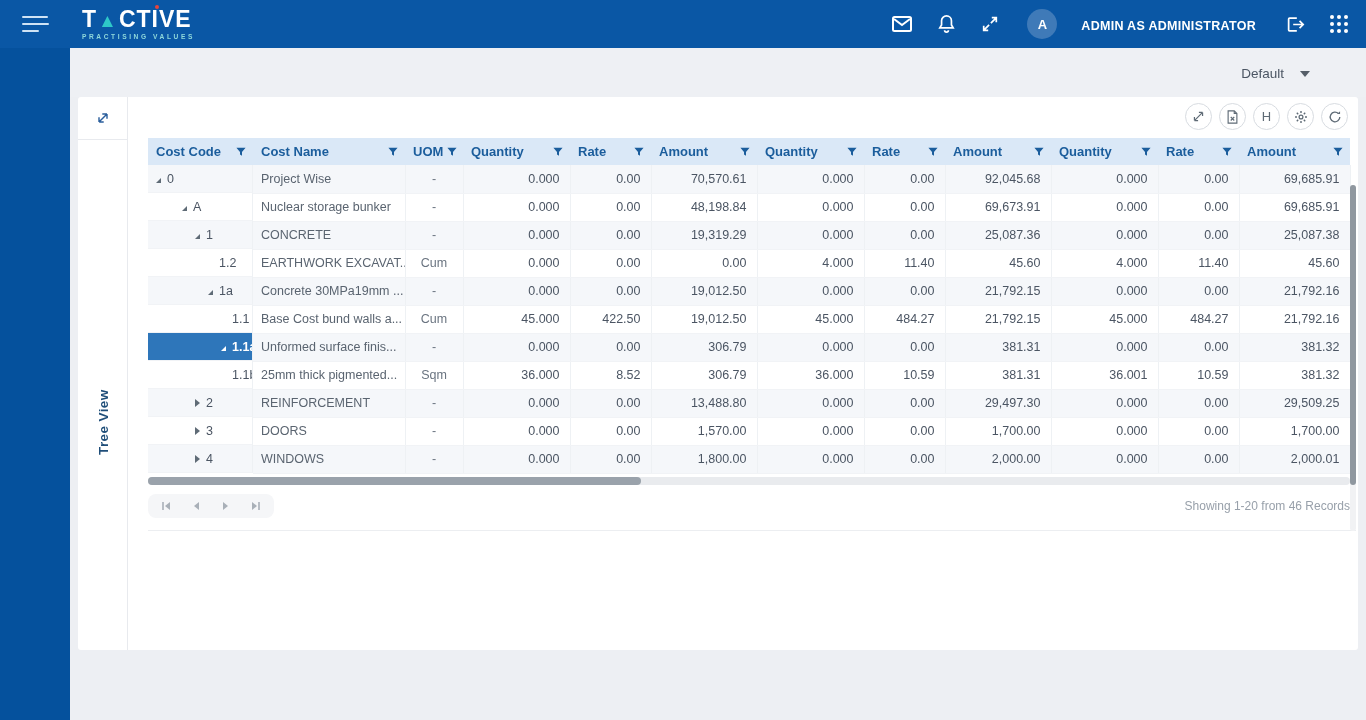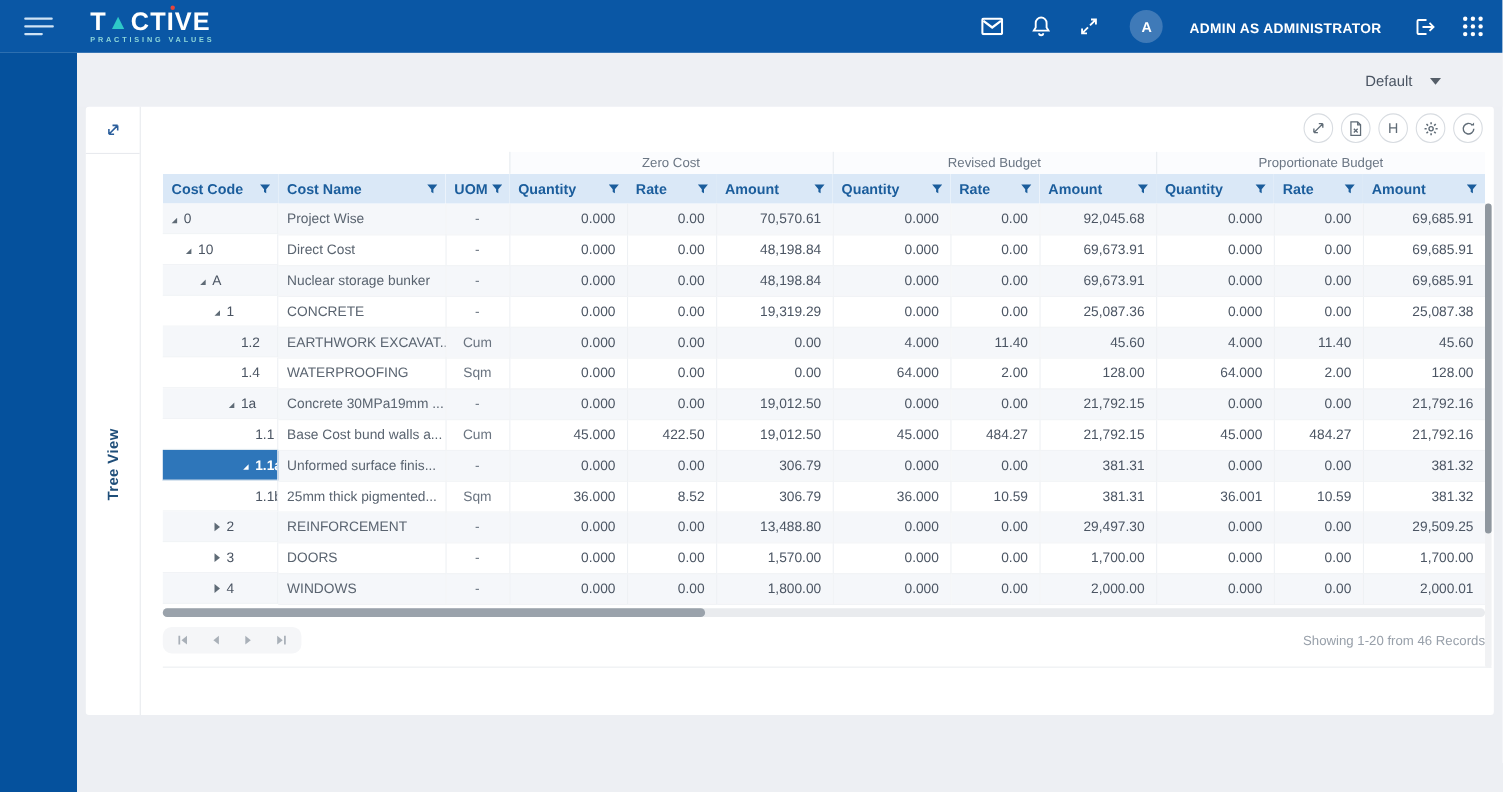--- a/index.html
+++ b/index.html
@@ -204,26 +204,20 @@
             <col style="width:81px">
             <col style="width:106px">
           <col style="width:107px">
             <col style="width:81px">
             <col style="width:106px">
           <col style="width:107px">
             <col style="width:81px">
             <col style="width:111px">
         </colgroup>
         <thead>
-          <tr>
-              <th colspan="3" class="gth gth-empty"></th>
-              <th colspan="3" class="gth">Zero Cost</th>
-              <th colspan="3" class="gth">Revised Budget</th>
-              <th colspan="3" class="gth">Proportionate Budget</th>
-            </tr>
           <tr class="col-head">
               <th>
                 <div class="thwrap">
                   <span>Cost Code</span>
                   <svg class="funnel" width="10" height="10" viewBox="0 0 12 12">
                     <path d="M0.5 1h11L7.2 6v4.5L4.8 9V6z" fill="#1b5d9c"></path>
                   </svg>
                 </div>
               </th>
               <th>
@@ -324,38 +318,20 @@
                 <span>0</span>
               </td>
               <td class="name-cell">Project Wise</td>
               <td class="uom-cell">-</td>
               <td class="num">0.000</td>
               <td class="num">0.00</td>
               <td class="num">70,570.61</td>
               <td class="num">0.000</td>
               <td class="num">0.00</td>
               <td class="num">92,045.68</td>
-              <td class="num">0.000</td>
-              <td class="num">0.00</td>
-              <td class="num">69,685.91</td>
-            </tr>
-            <tr>
-              <td class="code-cell">
-                <span class="ind" style="width: 13px;"></span>
-                <span class="slot"><span class="exp expd"></span></span>
-                <span>10</span>
-              </td>
-              <td class="name-cell">Direct Cost</td>
-              <td class="uom-cell">-</td>
-              <td class="num">0.000</td>
-              <td class="num">0.00</td>
-              <td class="num">48,198.84</td>
-              <td class="num">0.000</td>
-              <td class="num">0.00</td>
-              <td class="num">69,673.91</td>
               <td class="num">0.000</td>
               <td class="num">0.00</td>
               <td class="num">69,685.91</td>
             </tr>
             <tr>
               <td class="code-cell">
                 <span class="ind" style="width: 26px;"></span>
                 <span class="slot"><span class="exp expd"></span></span>
                 <span>A</span>
               </td>
@@ -399,38 +375,20 @@
               <td class="uom-cell">Cum</td>
               <td class="num">0.000</td>
               <td class="num">0.00</td>
               <td class="num">0.00</td>
               <td class="num">4.000</td>
               <td class="num">11.40</td>
               <td class="num">45.60</td>
               <td class="num">4.000</td>
               <td class="num">11.40</td>
               <td class="num">45.60</td>
-            </tr>
-            <tr>
-              <td class="code-cell">
-                <span class="ind" style="width: 52px;"></span>
-                <span class="slot"></span>
-                <span>1.4</span>
-              </td>
-              <td class="name-cell">WATERPROOFING</td>
-              <td class="uom-cell">Sqm</td>
-              <td class="num">0.000</td>
-              <td class="num">0.00</td>
-              <td class="num">0.00</td>
-              <td class="num">64.000</td>
-              <td class="num">2.00</td>
-              <td class="num">128.00</td>
-              <td class="num">64.000</td>
-              <td class="num">2.00</td>
-              <td class="num">128.00</td>
             </tr>
             <tr>
               <td class="code-cell">
                 <span class="ind" style="width: 52px;"></span>
                 <span class="slot"><span class="exp expd"></span></span>
                 <span>1a</span>
               </td>
               <td class="name-cell">Concrete 30MPa19mm ...</td>
               <td class="uom-cell">-</td>
               <td class="num">0.000</td>

